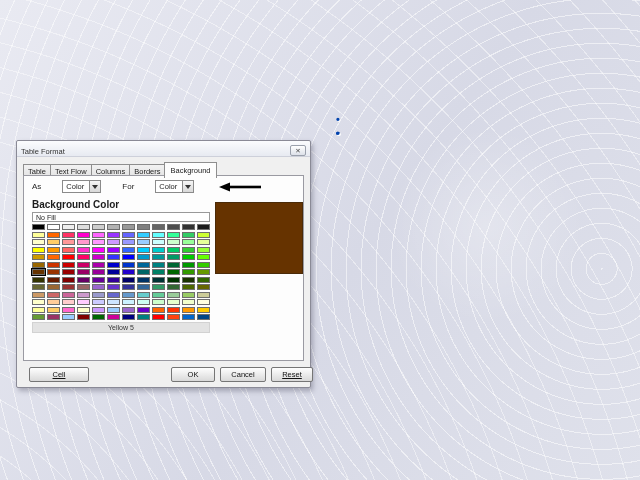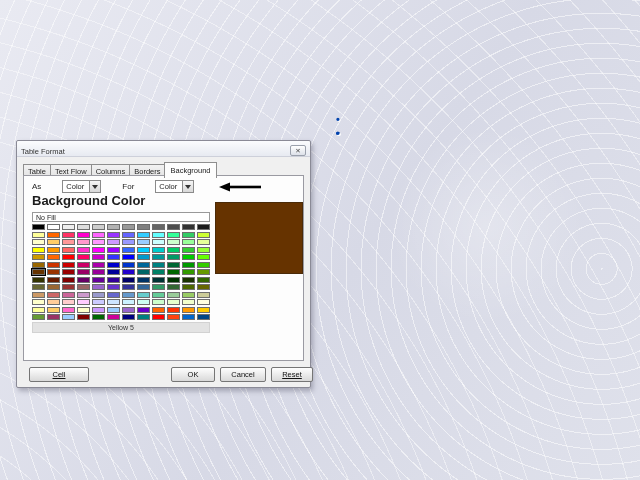--- a/index.html
+++ b/index.html
@@ -73,21 +73,21 @@
 
   .asfor{ position:absolute; left:8px; top:4px; display:flex; align-items:center; gap:21px; }
   .combo{ display:flex; align-items:stretch; height:13px; border:1px solid #8a8a8a; background:#fff; }
   .combo .val{ padding:0 3px; display:flex; align-items:center; min-width:26px; font-size:7.5px; }
   .combo .dd{ width:11px; border-left:1px solid #8a8a8a;
     background:linear-gradient(#f6f6f6,#d8d8d8); display:flex; align-items:center; justify-content:center; }
   .combo .dd i{ border:3px solid transparent; border-top:4px solid #333; margin-top:4px; }
 
   .ptr-arrow{ margin-left:4px; display:block; }
 
-  .section-label{ position:absolute; left:8px; top:17px; font-weight:bold; font-size:13px; }
+  .section-label{ position:absolute; left:8px; top:23px; font-weight:bold; font-size:10px; }
 
   .palette-widget{ position:absolute; left:8px; top:36px; width:178px; }
   .nofill{
     width:100%; height:10px; border:1px solid #999; background:#fff;
     font-size:7px; display:flex; align-items:center; padding-left:3px; color:#222;
   }
   .grid{
     margin-top:2px; display:grid; grid-template-columns:repeat(12,1fr);
     gap:1.5px 2px;
   }

